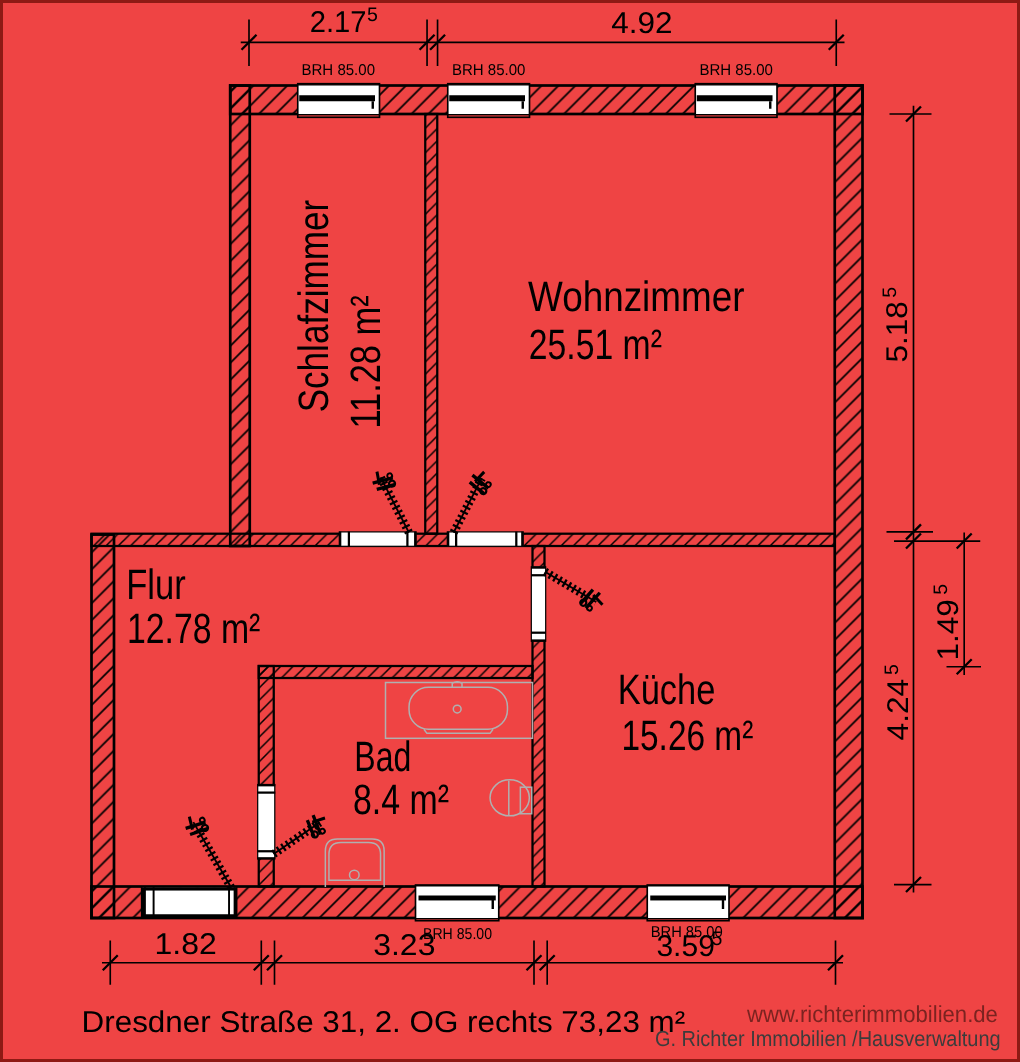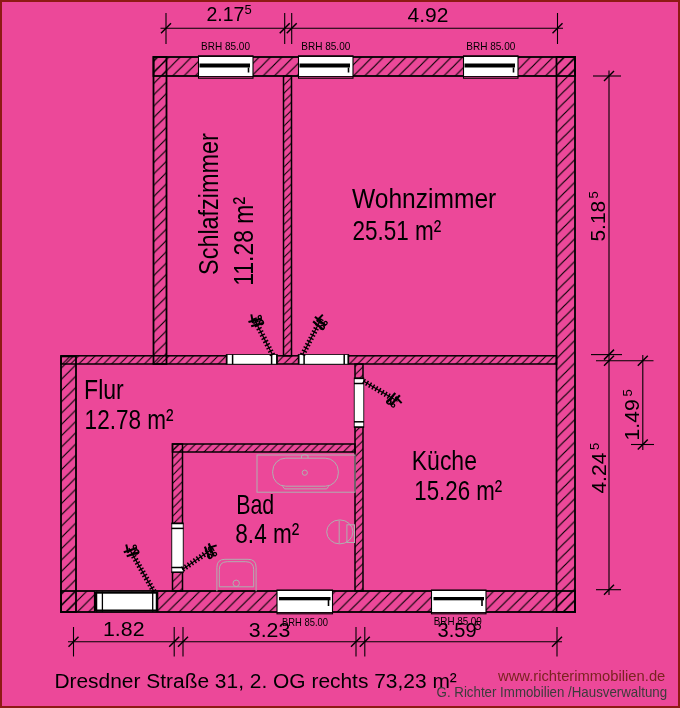--- a/index.html
+++ b/index.html
@@ -1,16 +1,16 @@
 <!DOCTYPE html>
 <html><head>
 <meta charset="utf-8">
 <style>
 html,body{margin:0;padding:0;background:#fff;}
-#page{position:relative;width:680px;height:708px;background:#ec4899;overflow:hidden;font-family:"Liberation Sans",sans-serif;}
+#page{position:relative;width:680px;height:708px;background:#ef4444;overflow:hidden;font-family:"Liberation Sans",sans-serif;}
 svg text{font-family:"Liberation Sans",sans-serif;}
 svg text{fill:#000;}
 svg text.mar{fill:#7b2320;}
 svg text.gry{fill:#3c3c3c;}
 </style>
 </head>
 <body>
 <div id="page">
 <svg width="680" height="708" viewBox="0 0 680 708">
 <defs>

